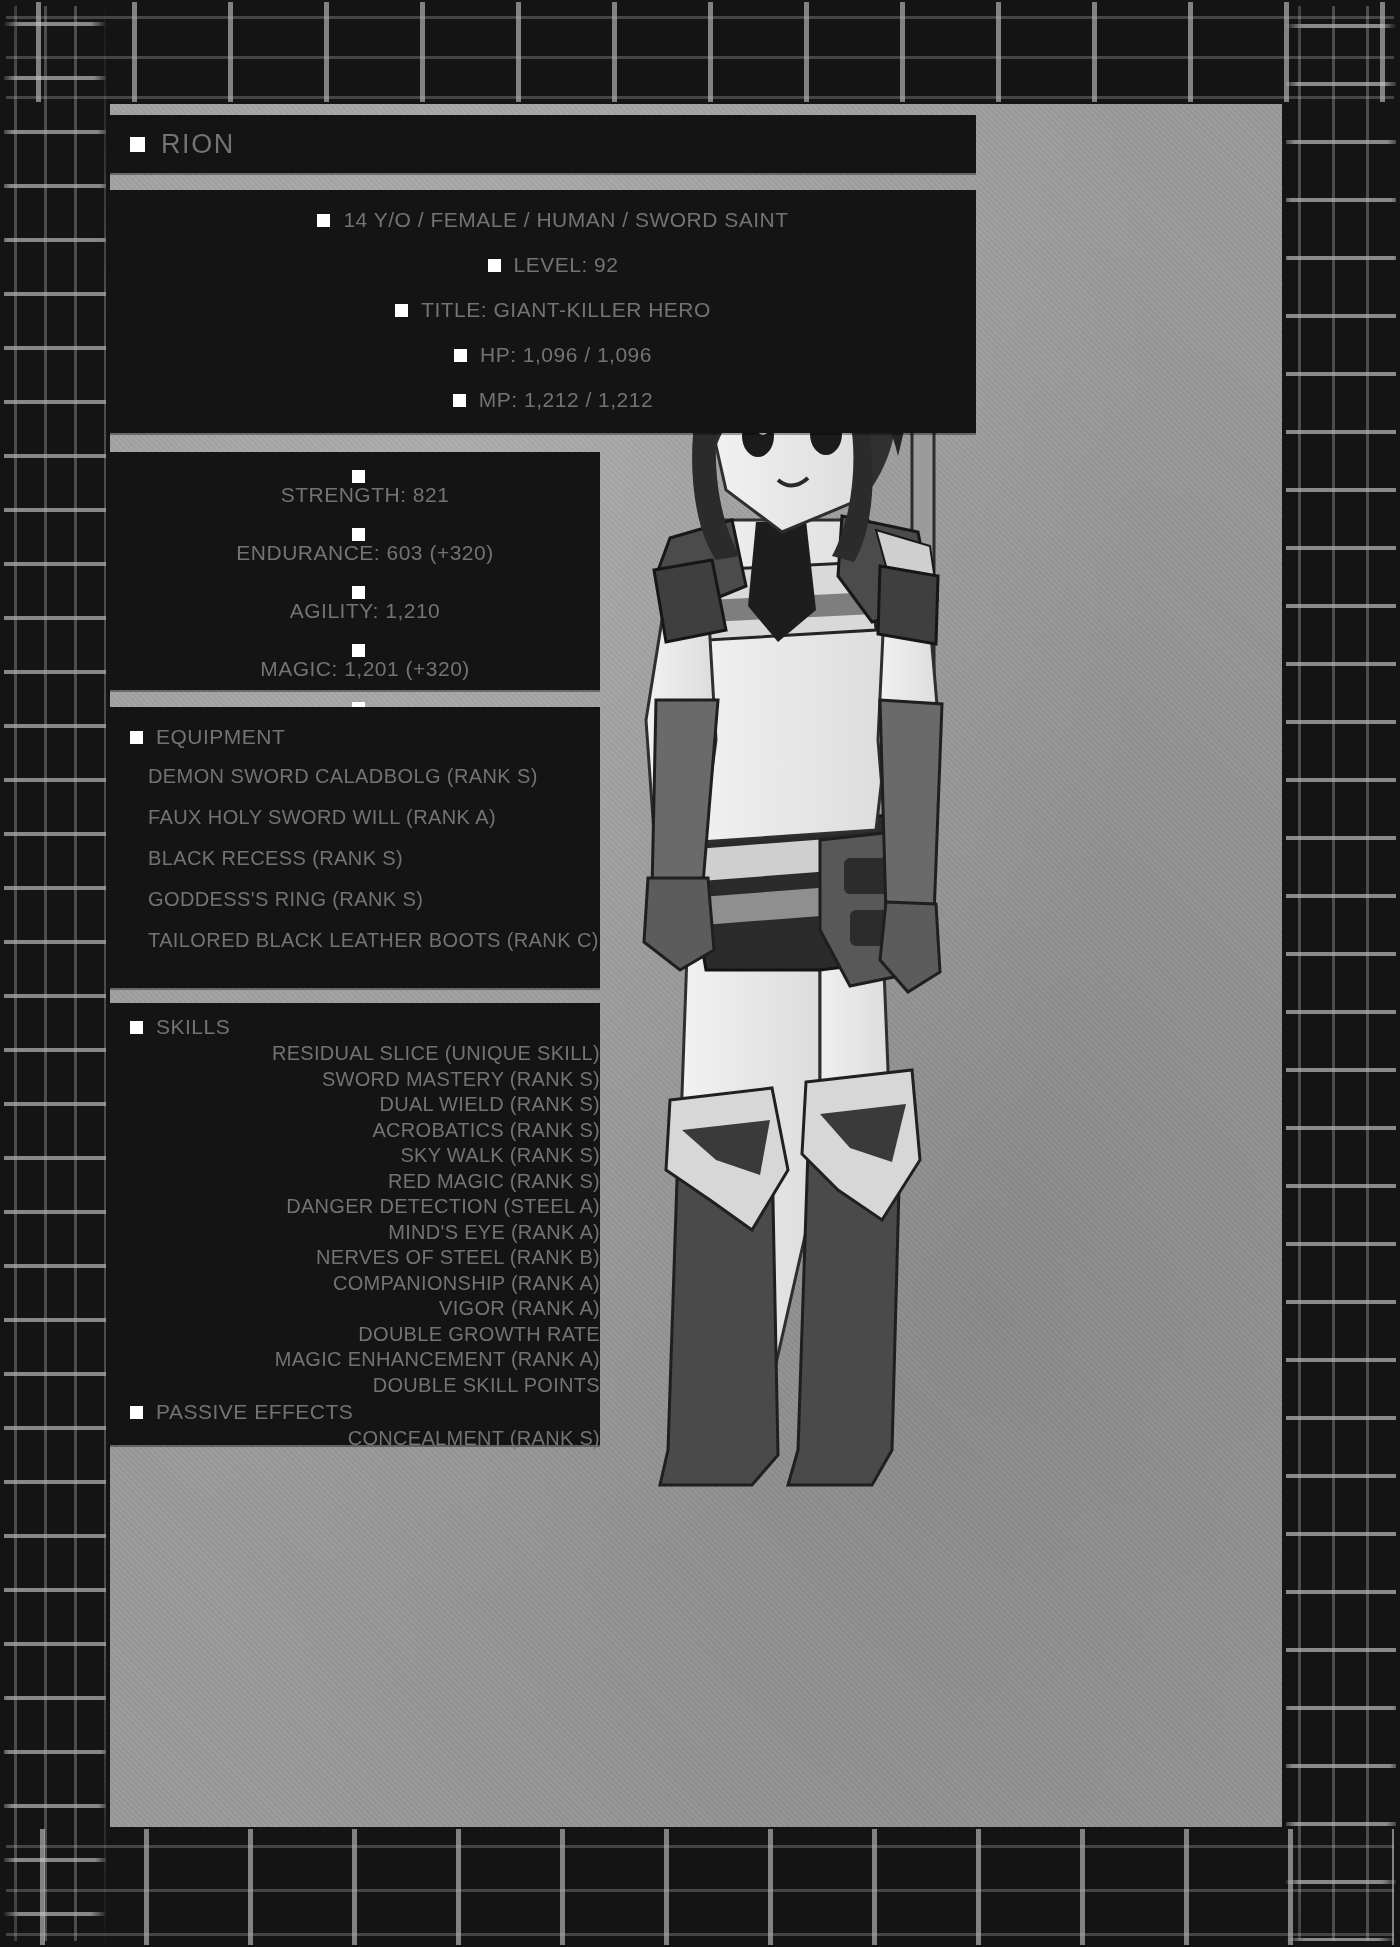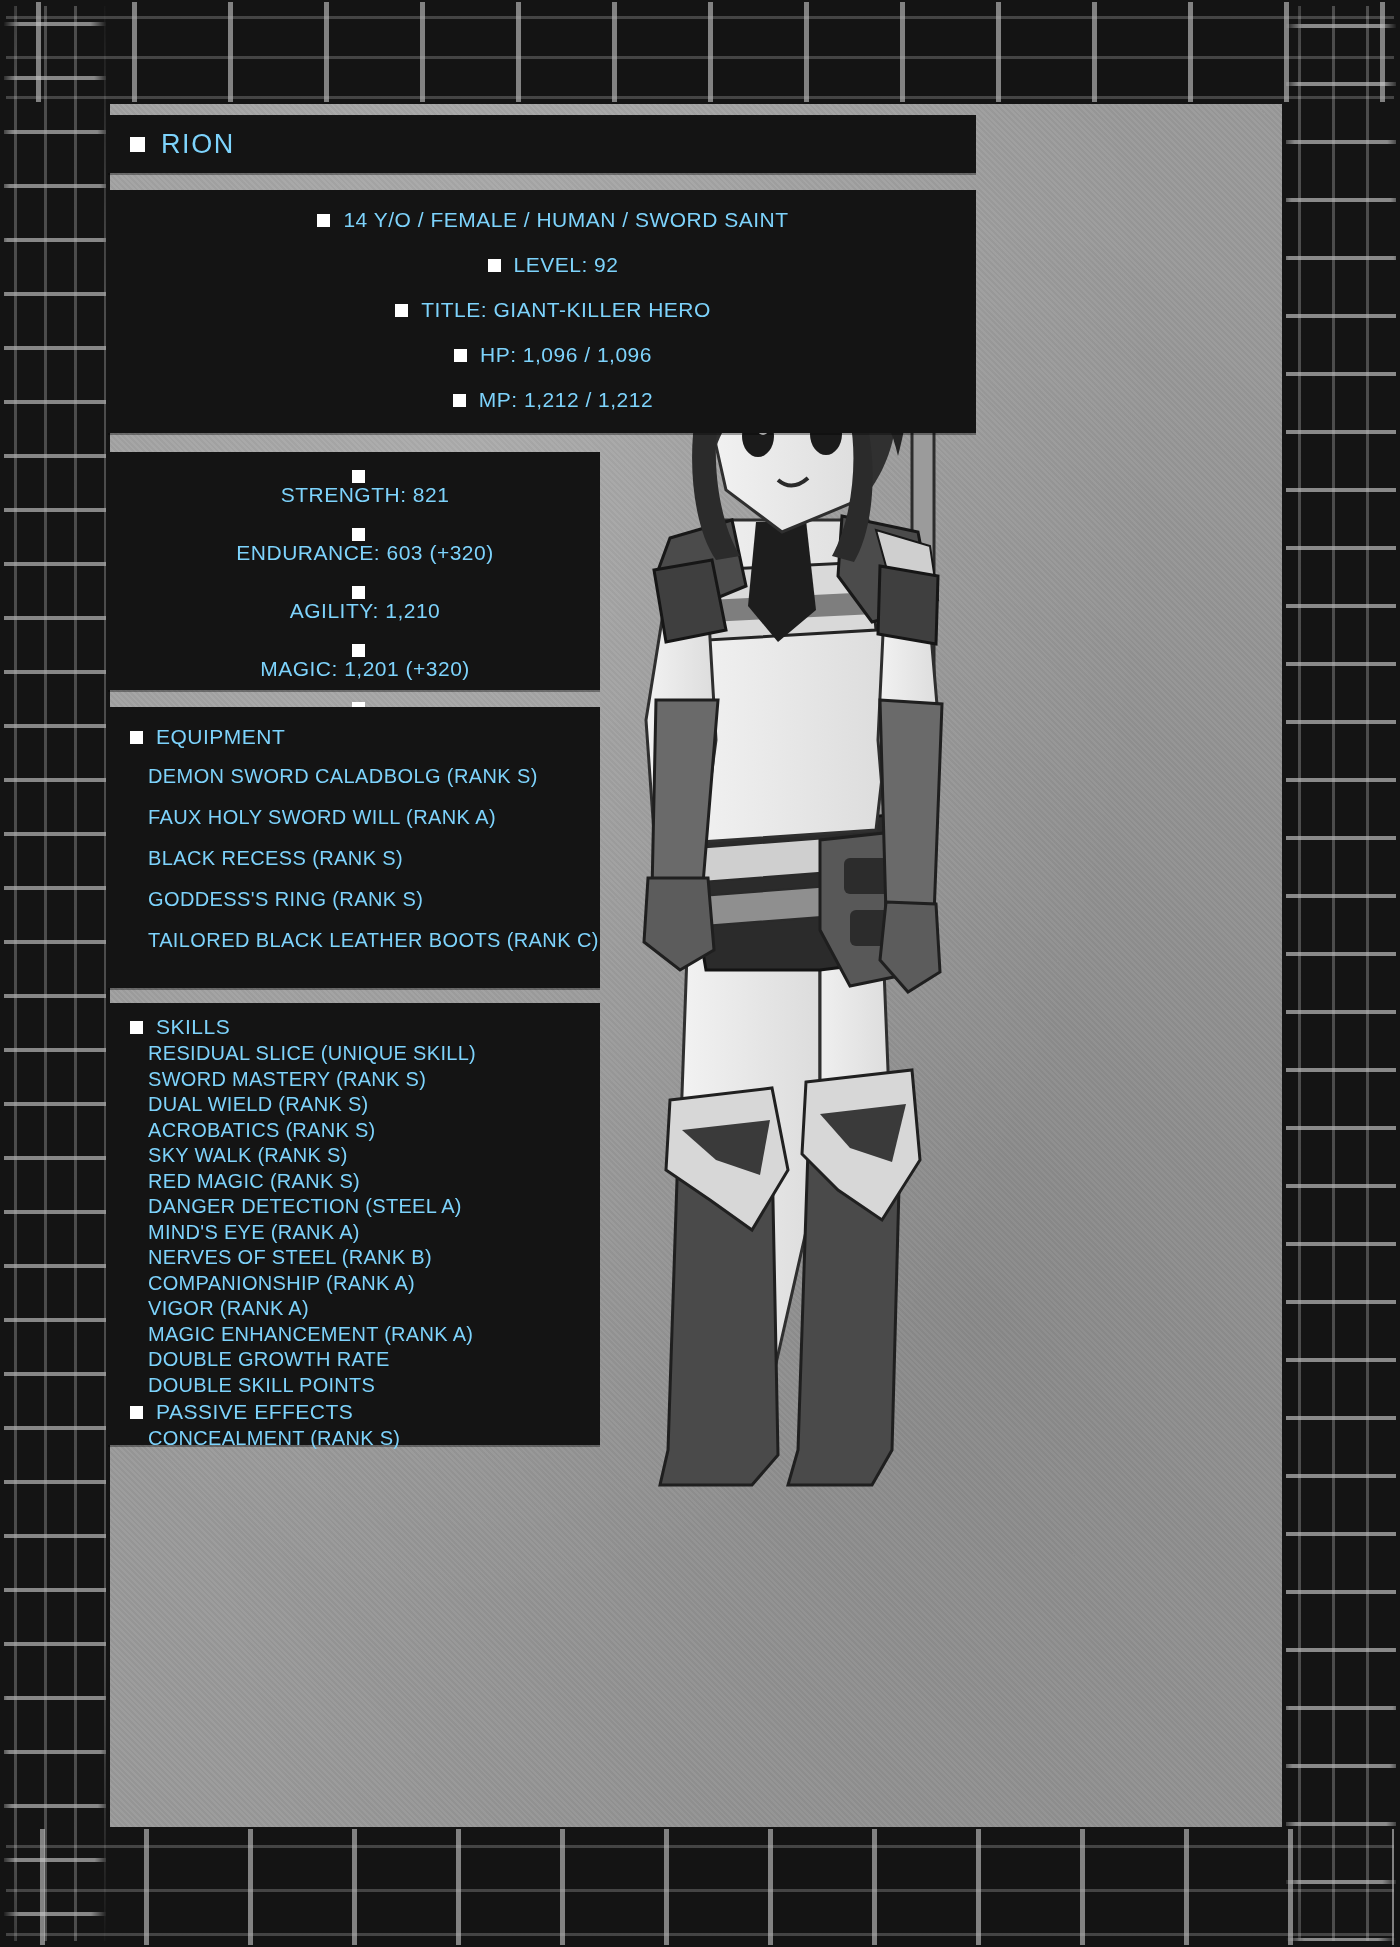--- a/index.html
+++ b/index.html
@@ -106,21 +106,21 @@
   #character {
     position: absolute;
     left: 520px; top: 270px;
     width: 520px; height: 1300px;
   }
 
   
   .panel {
     position: absolute;
     background: #141414;
-    color: #7dd3fc;
+    color: #737373;
     box-shadow: 0 2px 0 rgba(0,0,0,0.35);
   }
   .panel-name   { left: 108px; top: 115px;  width: 868px; height: 58px; }
   .panel-basic  { left: 108px; top: 190px;  width: 868px; height: 243px; }
   .panel-stats  { left: 108px; top: 452px;  width: 492px; height: 238px; }
   .panel-equip  { left: 108px; top: 707px;  width: 492px; height: 281px; }
   .panel-skills { left: 108px; top: 1003px; width: 492px; height: 442px; }
 
   .row {
     display: flex;
@@ -152,21 +152,21 @@
 
   .panel-equip { padding: 18px 0 0 22px; box-sizing: border-box; }
   .panel-equip .head { margin-bottom: 16px; }
   .panel-equip .item {
     font-size: 20px;
     margin: 0 0 18px 18px;
     letter-spacing: 0.4px;
     white-space: nowrap;
   }
 
-  .panel-skills { padding: 12px 0 0 22px; box-sizing: border-box; }
+  .panel-skills { padding: 12px 0 0 22px; box-sizing: border-box; text-align: right; }
   .panel-skills .head { margin-bottom: 2px; }
   .panel-skills .item {
     font-size: 20px;
     line-height: 25.5px;
     margin-left: 18px;
     letter-spacing: 0.3px;
     white-space: nowrap;
   }
   .panel-skills .head.second { margin-top: 2px; }
 </style>
@@ -329,22 +329,22 @@
     <div class="item">SWORD MASTERY (RANK S)</div>
     <div class="item">DUAL WIELD (RANK S)</div>
     <div class="item">ACROBATICS (RANK S)</div>
     <div class="item">SKY WALK (RANK S)</div>
     <div class="item">RED MAGIC (RANK S)</div>
     <div class="item">DANGER DETECTION (STEEL A)</div>
     <div class="item">MIND'S EYE (RANK A)</div>
     <div class="item">NERVES OF STEEL (RANK B)</div>
     <div class="item">COMPANIONSHIP (RANK A)</div>
     <div class="item">VIGOR (RANK A)</div>
+    <div class="item">DOUBLE GROWTH RATE</div>
     <div class="item">MAGIC ENHANCEMENT (RANK A)</div>
-    <div class="item">DOUBLE GROWTH RATE</div>
     <div class="item">DOUBLE SKILL POINTS</div>
     <div class="row head second">
       <span class="bullet"></span>
       <span>PASSIVE EFFECTS</span>
     </div>
     <div class="item">CONCEALMENT (RANK S)</div>
   </div>
 
 </div>
 

